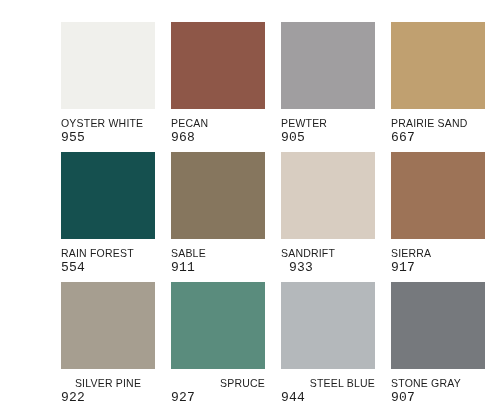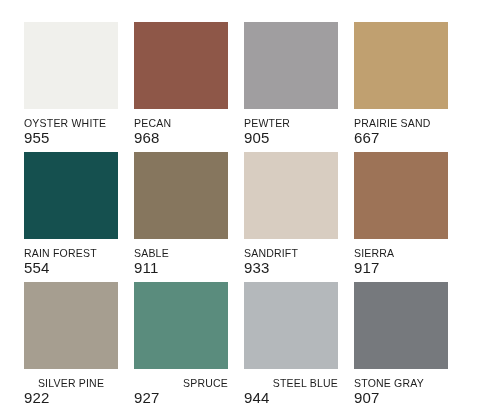--- a/index.html
+++ b/index.html
@@ -11,21 +11,21 @@
     height: 415px;
     background: #ffffff;
     font-family: "Liberation Sans", sans-serif;
     overflow: hidden;
   }
   .palette {
     position: relative;
     width: 504px;
     height: 336px;
     box-sizing: border-box;
-    padding: 22px 0 0 24px;
+    padding: 22px 0 0 61px;
   }
   .grid {
     display: grid;
     grid-template-columns: repeat(4, 94px);
     grid-template-rows: repeat(3, 130px);
     column-gap: 16px;
     row-gap: 0px;
   }
   .swatch-cell {
     width: 94px;
@@ -41,25 +41,26 @@
     padding-top: 8px;
   }
   .name {
     font-size: 10.5px;
     line-height: 13px;
     letter-spacing: 0.2px;
     color: #1d1d1d;
     white-space: nowrap;
   }
   .code {
-    font-size: 15px;
+    font-size: 13px;
     line-height: 13px;
     letter-spacing: 0.2px;
     color: #1d1d1d;
     padding-top: 1px;
+    font-family: Liberation Mono, monospace;
   }
 </style>
 </head>
 <body style="background-color: rgb(255, 255, 255);">
 
 <div class="palette">
   <div class="grid">
 
     <div class="swatch-cell">
       <span class="chip" style="background-color: rgb(240, 240, 236);"></span>
@@ -106,21 +107,21 @@
       <div class="meta">
         <div class="name" style="color: rgb(29, 29, 29);">SABLE</div>
         <div class="code" style="color: rgb(29, 29, 29);">911</div>
       </div>
     </div>
 
     <div class="swatch-cell">
       <span class="chip" style="background-color: rgb(216, 205, 193);"></span>
       <div class="meta">
         <div class="name" style="color: rgb(29, 29, 29);">SANDRIFT</div>
-        <div class="code" style="color: rgb(29, 29, 29);">933</div>
+        <div class="code" style="color: rgb(29, 29, 29); margin-left: 8px;">933</div>
       </div>
     </div>
 
     <div class="swatch-cell">
       <span class="chip" style="background-color: rgb(157, 115, 87);"></span>
       <div class="meta">
         <div class="name" style="color: rgb(29, 29, 29);">SIERRA</div>
         <div class="code" style="color: rgb(29, 29, 29);">917</div>
       </div>
     </div>

